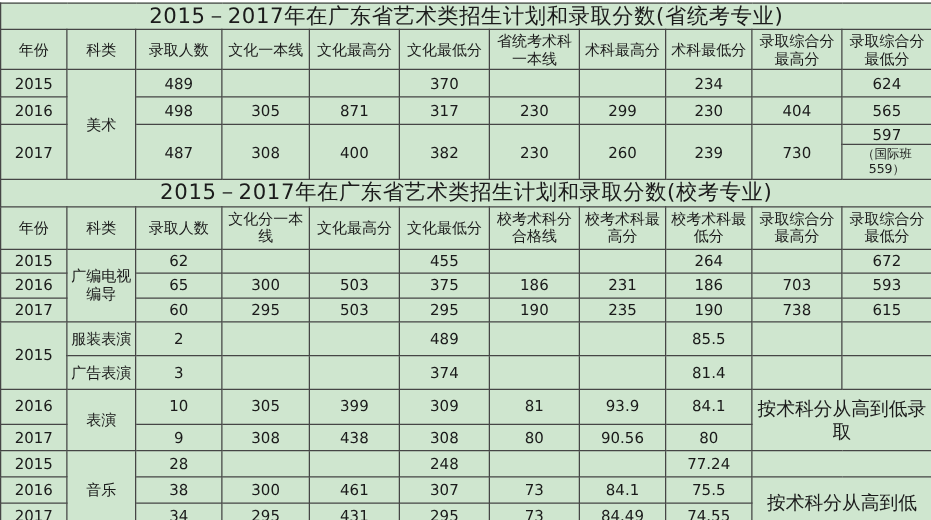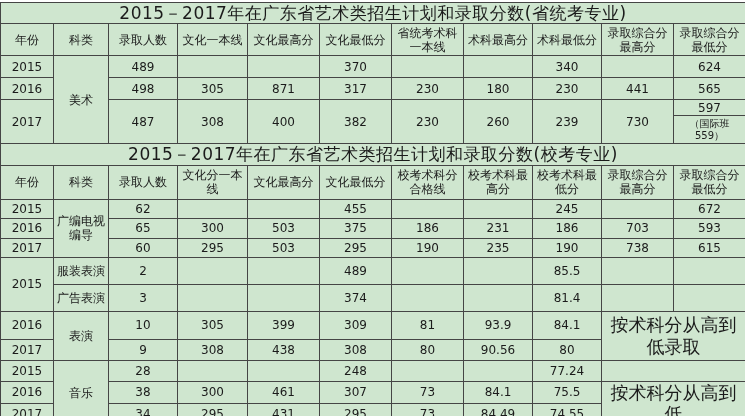--- a/index.html
+++ b/index.html
@@ -18,21 +18,21 @@
     border: 1px solid #454545;
     text-align: center;
     vertical-align: middle;
     padding: 0 1px;
     font-weight: normal;
     line-height: 1.2;
     overflow: hidden;
   }
   .title-cell { font-size: 17px; height: 19px; letter-spacing: 0.5px; }
   .hdr th { font-size: 12px; }
-  .note-cell { font-size: 18px; }
+  .note-cell { font-size: 15px; }
   .small-note { font-size: 10px; }
 </style>
 </head>
 <body>
 
 <table class="score-table">
   <colgroup>
     <col style="width:53px">
       <col style="width:55px">
       <col style="width:69px">
@@ -65,34 +65,34 @@
   </tr>
   <tr style="height:22px">
     <td>2015</td>
     <td rowspan="4">美术</td>
     <td>489</td>
     <td></td>
     <td></td>
     <td>370</td>
     <td></td>
     <td></td>
-    <td>340</td>
+    <td>234</td>
     <td></td>
     <td>624</td>
   </tr>
   <tr style="height:22px">
     <td>2016</td>
     <td>498</td>
     <td>305</td>
     <td>871</td>
     <td>317</td>
     <td>230</td>
-    <td>180</td>
+    <td>299</td>
     <td>230</td>
-    <td>441</td>
+    <td>404</td>
     <td>565</td>
   </tr>
   <tr style="height:16px">
     <td rowspan="2">2017</td>
     <td rowspan="2">487</td>
     <td rowspan="2">308</td>
     <td rowspan="2">400</td>
     <td rowspan="2">382</td>
     <td rowspan="2">230</td>
     <td rowspan="2">260</td>
@@ -123,21 +123,21 @@
 
   <tr style="height:19px">
     <td>2015</td>
     <td rowspan="3">广编电视编导</td>
     <td>62</td>
     <td></td>
     <td></td>
     <td>455</td>
     <td></td>
     <td></td>
-    <td>245</td>
+    <td>264</td>
     <td></td>
     <td>672</td>
   </tr>
   <tr style="height:20px">
     <td>2016</td>
     <td>65</td>
     <td>300</td>
     <td>503</td>
     <td>375</td>
     <td>186</td>

